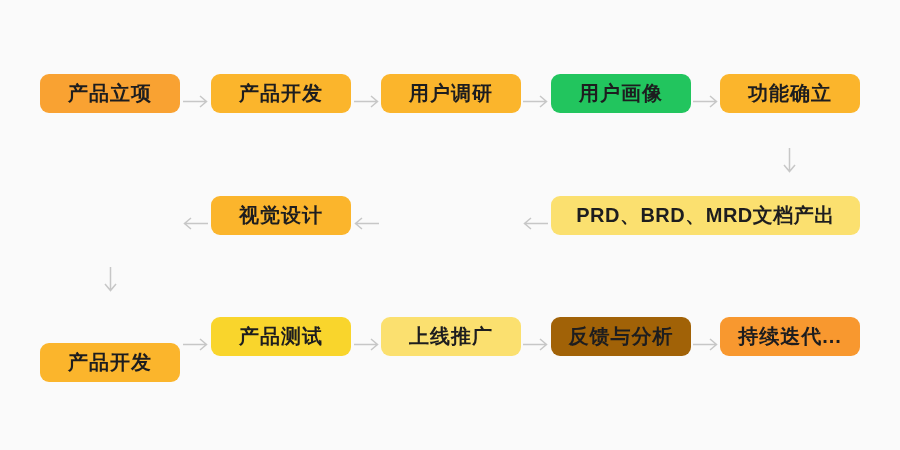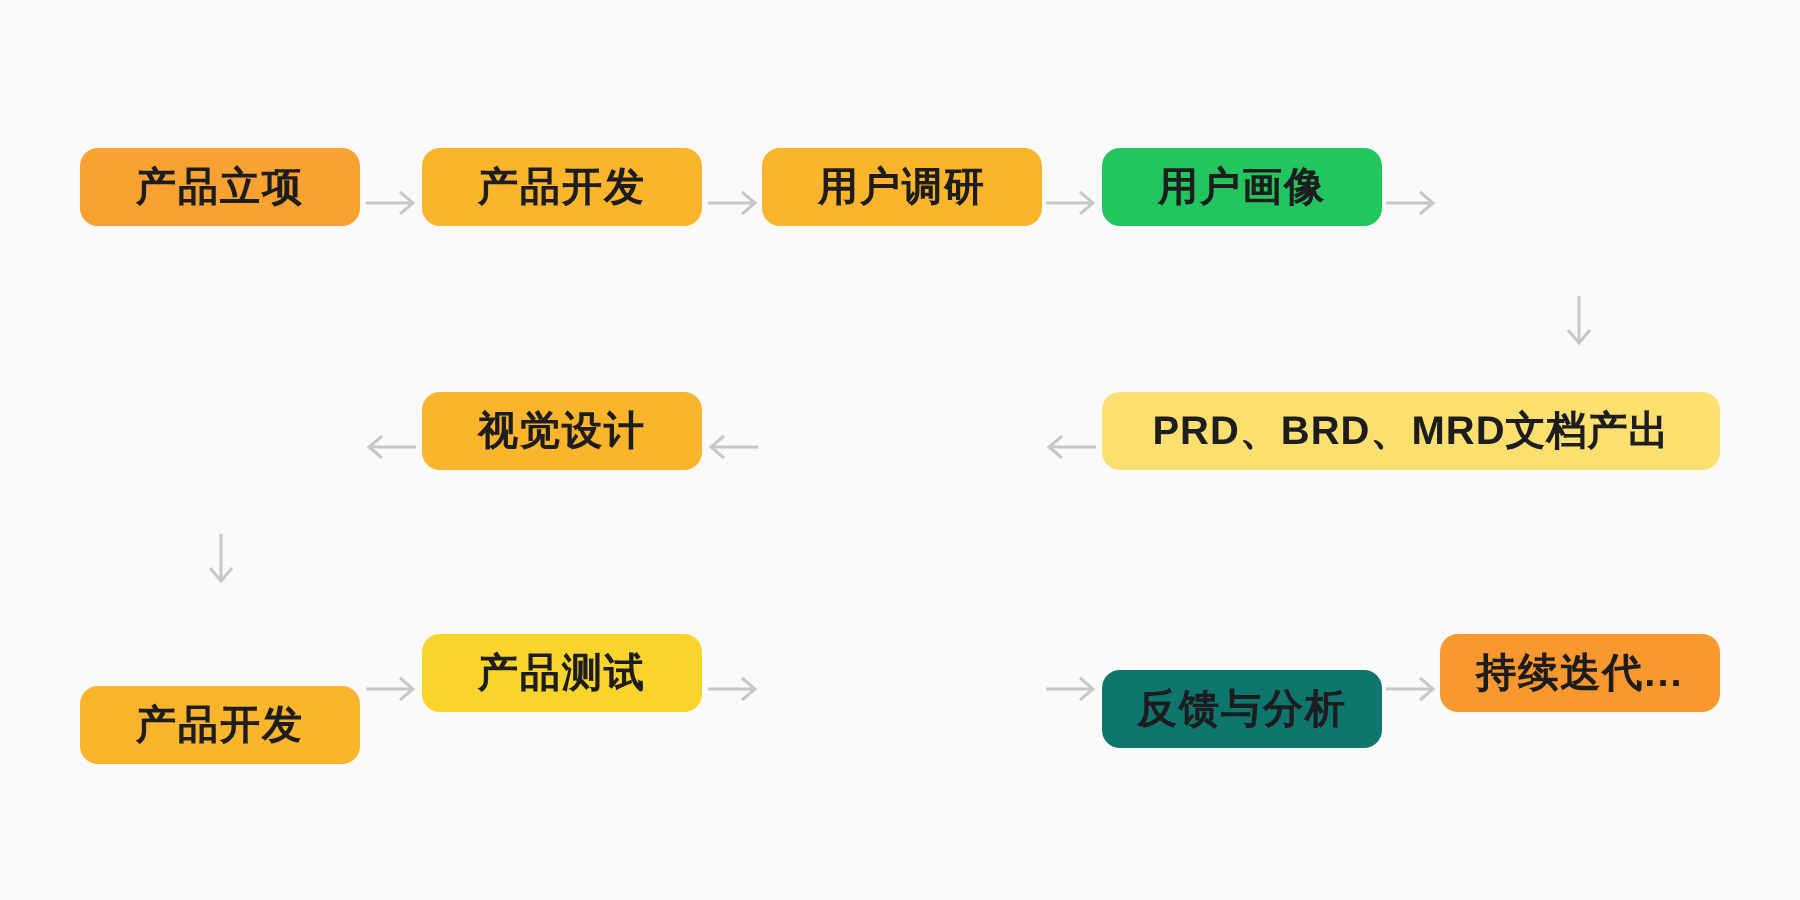--- a/index.html
+++ b/index.html
@@ -64,20 +64,21 @@
     <path d="M1 7.5 H24 M18 2 L24.5 7.5 L18 13" fill="none" stroke-width="1.5" stroke="#C7C7C7"></path>
   </svg>
   <div class="box r1 c3" style="background-color: rgb(251, 181, 44);">用户调研</div>
   <svg class="arrow g3 a-r1" width="27" height="15" viewBox="0 0 27 15">
     <path d="M1 7.5 H24 M18 2 L24.5 7.5 L18 13" fill="none" stroke-width="1.5" stroke="#C7C7C7"></path>
   </svg>
   <div class="box r1 c4" style="background-color: #22c55e;">用户画像</div>
   <svg class="arrow g4 a-r1" width="27" height="15" viewBox="0 0 27 15">
     <path d="M1 7.5 H24 M18 2 L24.5 7.5 L18 13" fill="none" stroke-width="1.5" stroke="#C7C7C7"></path>
   </svg>
+  <div class="box r1 c5" style="background-color: rgb(251, 181, 44);">功能确立</div>
 
   <svg class="arrow down-right" width="15" height="27" viewBox="0 0 15 27">
     <path d="M7.5 1 V24 M2 18 L7.5 24.5 L13 18" fill="none" stroke-width="1.5" stroke="#C7C7C7"></path>
   </svg>
 
   <svg class="arrow g1 a-r2" width="27" height="15" viewBox="0 0 27 15">
     <path d="M26 7.5 H3 M9 2 L2.5 7.5 L9 13" fill="none" stroke-width="1.5" stroke="#C7C7C7"></path>
   </svg>
   <div class="box r2 c2" style="background-color: rgb(251, 181, 44);">视觉设计</div>
   <svg class="arrow g2 a-r2" width="27" height="15" viewBox="0 0 27 15">
@@ -93,22 +94,23 @@
   </svg>
 
   <div class="box r3 c1" style="background-color: rgb(251, 181, 44); margin-top: 26px;">产品开发</div>
   <svg class="arrow g1 a-r3" width="27" height="15" viewBox="0 0 27 15">
     <path d="M1 7.5 H24 M18 2 L24.5 7.5 L18 13" fill="none" stroke-width="1.5" stroke="#C7C7C7"></path>
   </svg>
   <div class="box r3 c2" style="background-color: rgb(249, 213, 44);">产品测试</div>
   <svg class="arrow g2 a-r3" width="27" height="15" viewBox="0 0 27 15">
     <path d="M1 7.5 H24 M18 2 L24.5 7.5 L18 13" fill="none" stroke-width="1.5" stroke="#C7C7C7"></path>
   </svg>
+  <div class="box r3 c3" style="background-color: rgb(251, 224, 111);">上线推广</div>
   <svg class="arrow g3 a-r3" width="27" height="15" viewBox="0 0 27 15">
     <path d="M1 7.5 H24 M18 2 L24.5 7.5 L18 13" fill="none" stroke-width="1.5" stroke="#C7C7C7"></path>
   </svg>
-  <div class="box r3 c4" style="background-color: #0f766e; margin-top: 18px;">反馈与分析</div>
+  <div class="box r3 c4" style="background-color: #a16207;">反馈与分析</div>
   <svg class="arrow g4 a-r3" width="27" height="15" viewBox="0 0 27 15">
     <path d="M1 7.5 H24 M18 2 L24.5 7.5 L18 13" fill="none" stroke-width="1.5" stroke="#C7C7C7"></path>
   </svg>
   <div class="box r3 c5" style="background-color: rgb(248, 152, 47);">持续迭代...</div>
 
 </div>
 
 </body></html>

